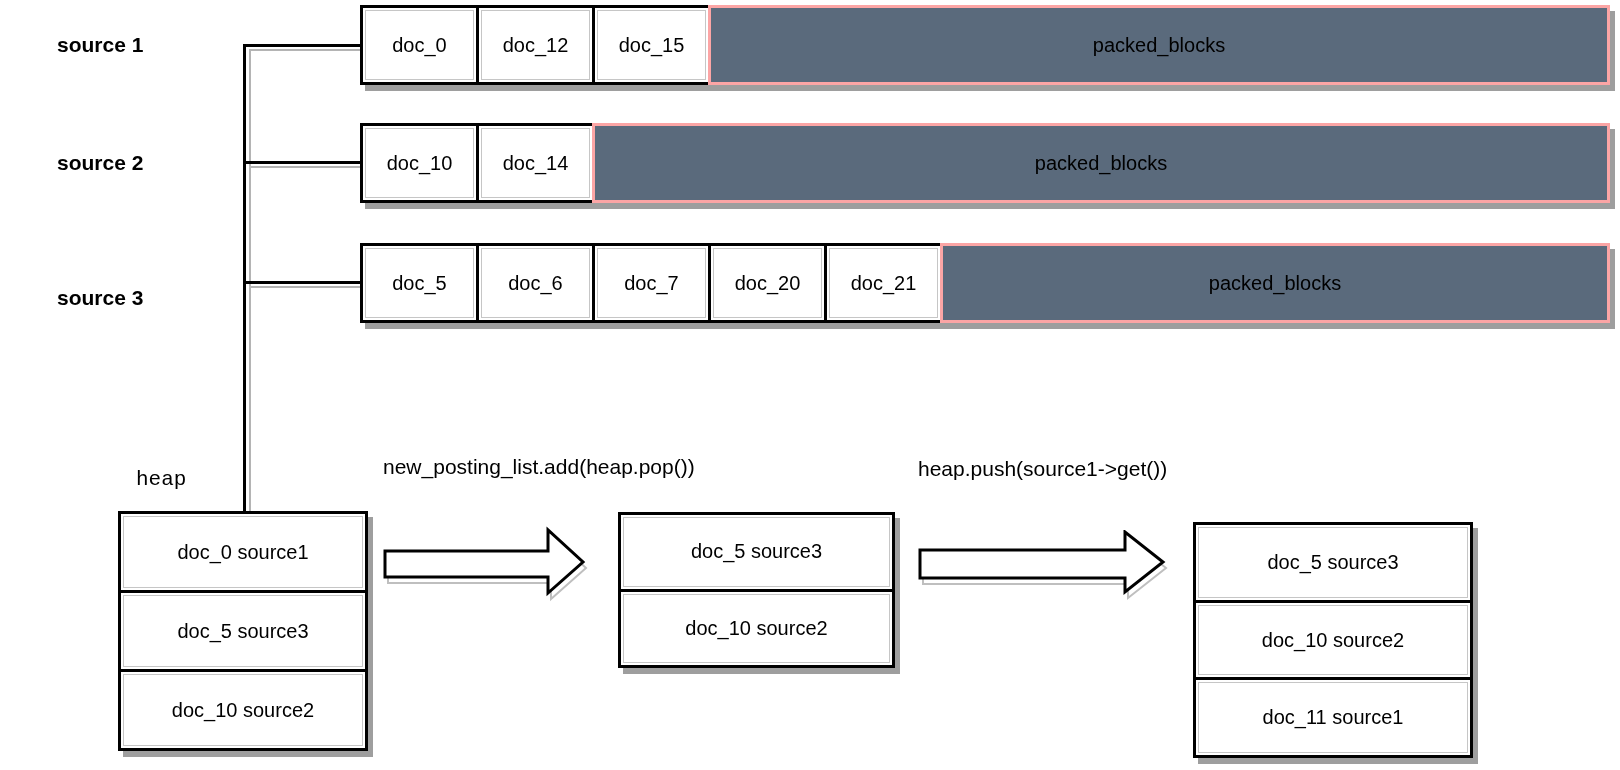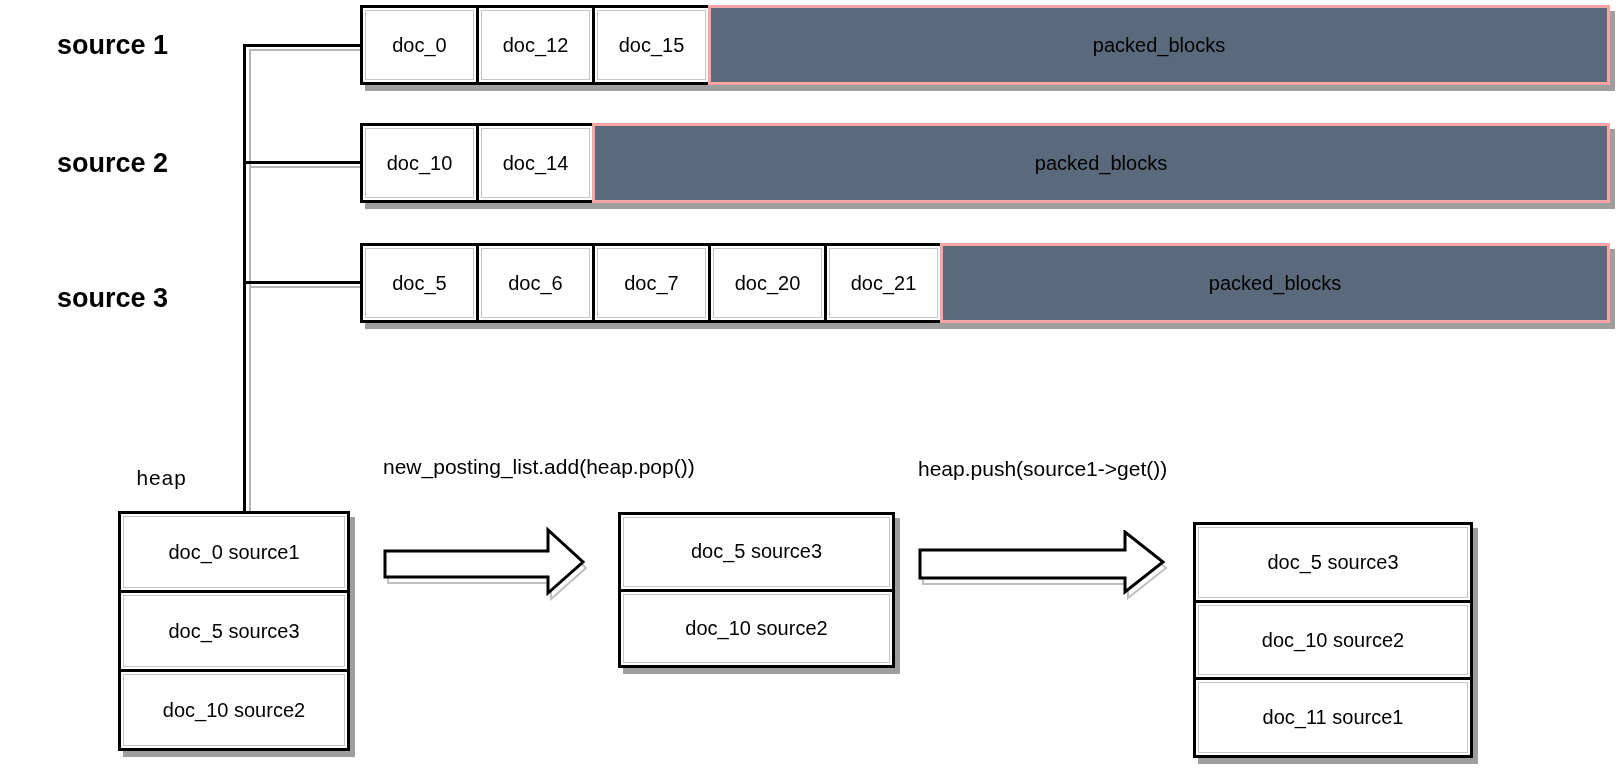--- a/index.html
+++ b/index.html
@@ -3,21 +3,21 @@
 <meta charset="utf-8">
 <style>
   html,body{margin:0;padding:0;background:#fff;}
   .stage{
     position:relative;width:1620px;height:770px;background:#ffffff;overflow:hidden;
     font-family:"Liberation Sans","DejaVu Sans",sans-serif;color:#000;
   }
   
   .src-label{
     position:absolute;left:57px;width:160px;height:80px;
-    display:flex;align-items:center;font-weight:bold;font-size:27px;
+    display:flex;align-items:center;font-weight:bold;font-size:21px;
   }
   .row{
     position:absolute;left:360px;width:1250px;height:80px;display:flex;
   }
   .doc{
     flex:0 0 119px;box-sizing:border-box;border:3px solid #000;background:#fff;
     display:flex;align-items:center;justify-content:center;font-size:20px;
     position:relative;box-shadow:5px 6px 0 #9e9e9e;
   }
   .doc + .doc, .packed{margin-left:-3px;}
@@ -110,21 +110,21 @@
       </div>
     <div class="doc">
         <span>doc_21</span>
       </div>
     <div class="packed" style="background: rgb(90, 106, 124);">
         <span>packed_blocks</span>
       </div>
   </div>
 
   <div class="heap-title" style="left:136px;top:468px">heap</div>
-  <div class="stack" style="left:118px;top:511px;width:232px;height:240px">
+  <div class="stack" style="left:118px;top:511px;width:250px;height:240px">
     <div class="cell">
         <span>doc_0 source1</span>
       </div>
     <div class="cell">
         <span>doc_5 source3</span>
       </div>
     <div class="cell">
         <span>doc_10 source2</span>
       </div>
   </div>

